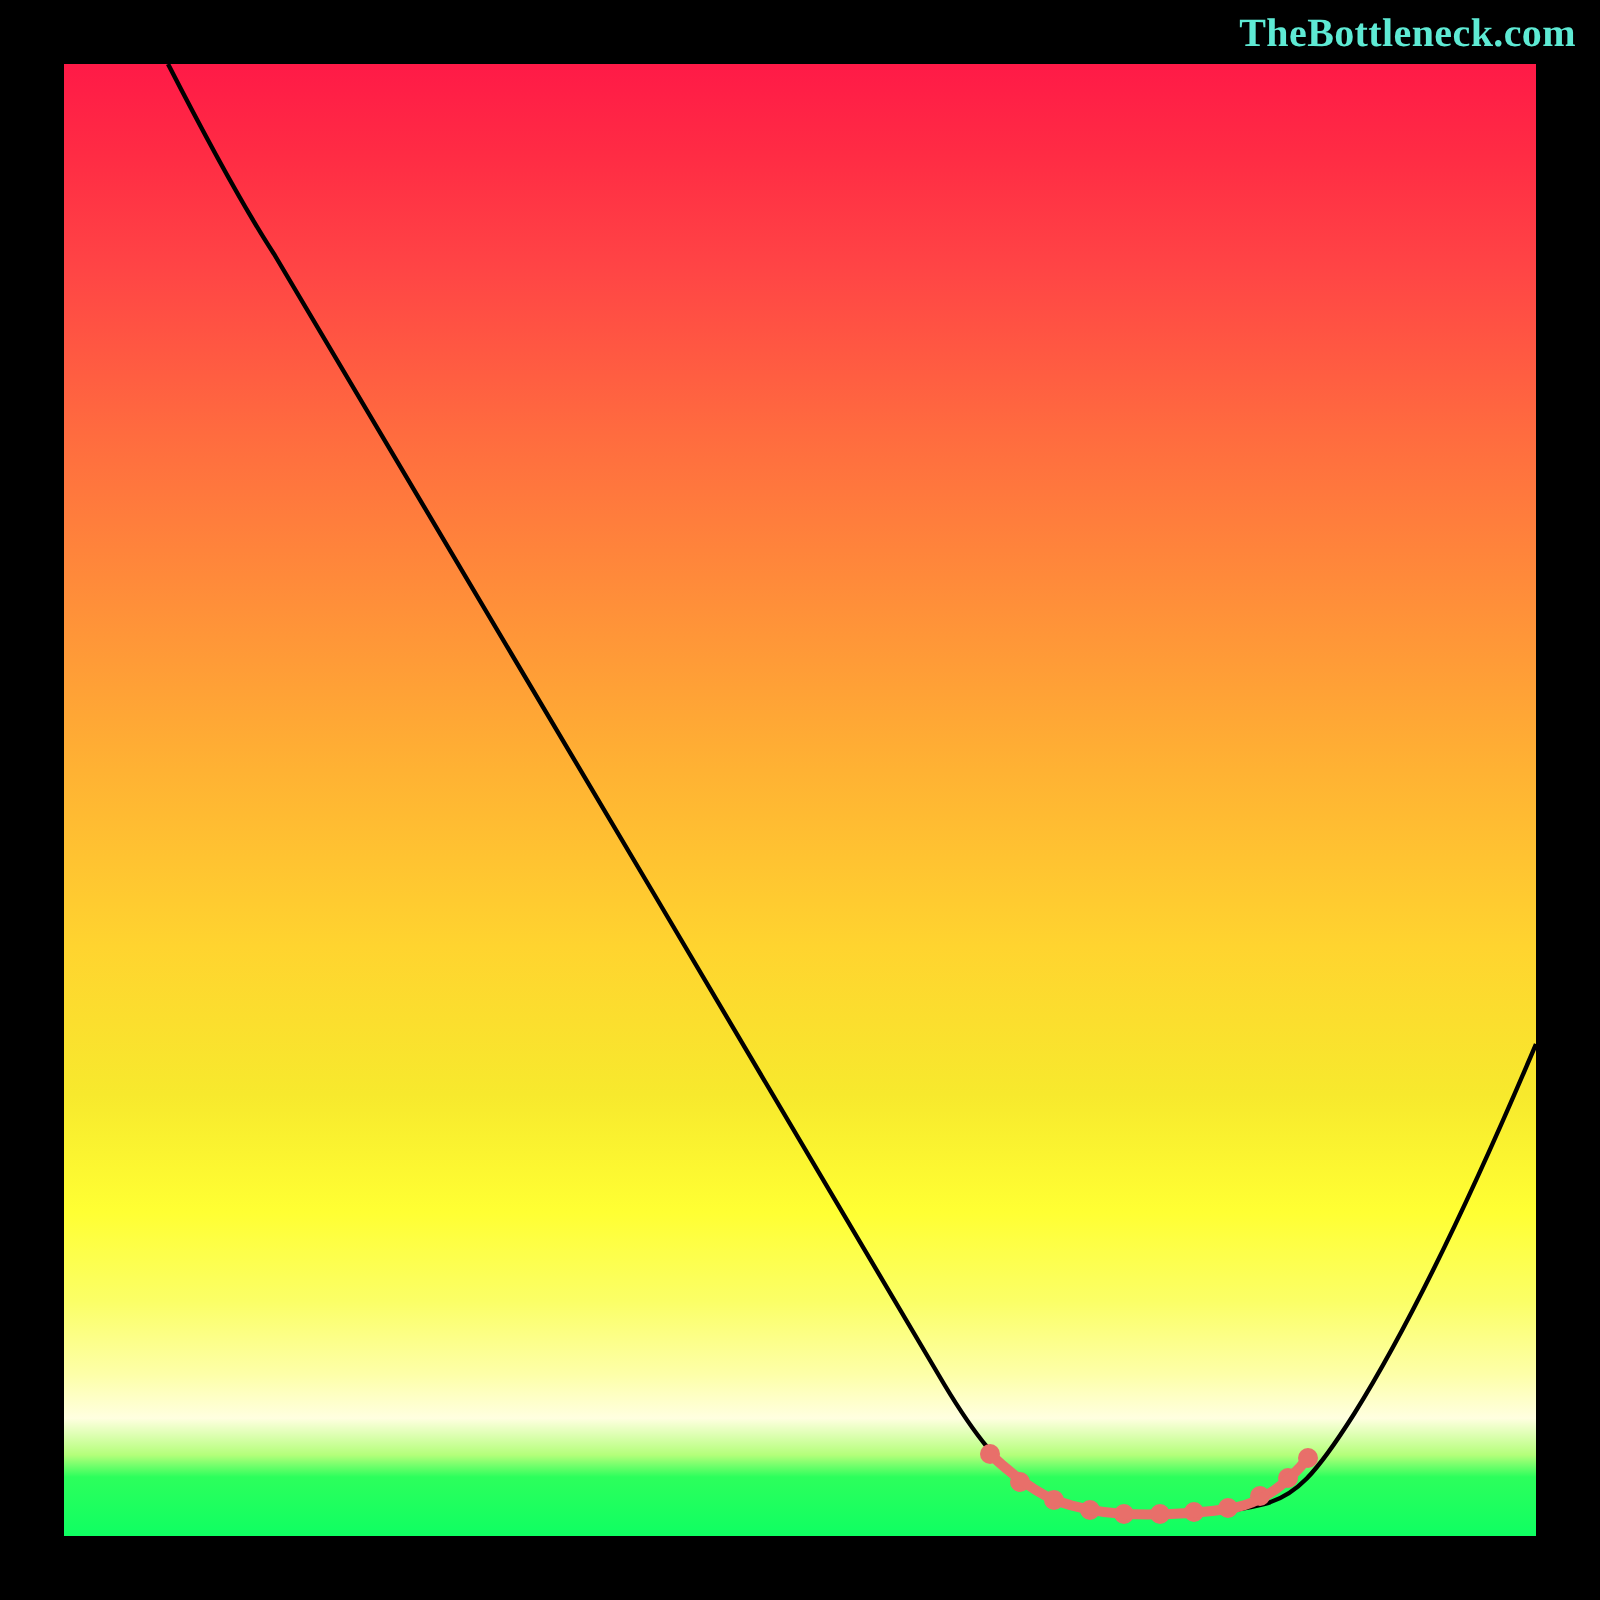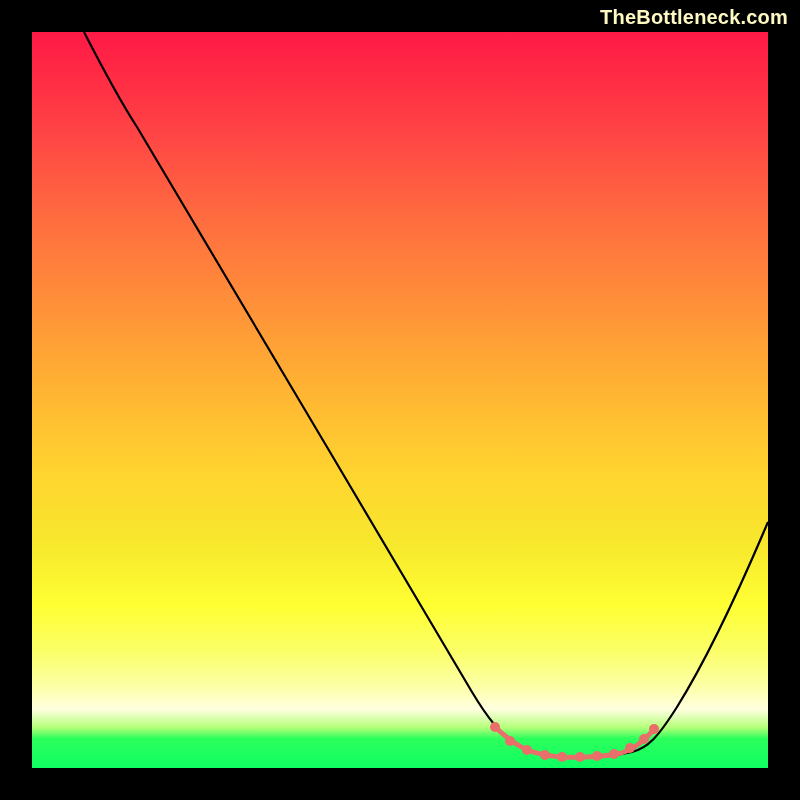--- a/index.html
+++ b/index.html
@@ -55,24 +55,24 @@
     position: absolute;
     left: 0;
     top: 0;
     width: 100%;
     height: 100%;
   }
   .watermark {
     position: absolute;
     top: 6px;
     right: 12px;
-    font-family: Liberation Sans, sans-serif;
+    font-family: Liberation Serif, serif;
     font-size: 20px;
     font-weight: 600;
-    color: #fef9c3;
+    color: #5eead4;
     letter-spacing: 0.2px;
   }
 </style>
 </head>
 <body>
 
 <div class="frame">
   <div class="watermark">TheBottleneck.com</div>
 
   <div class="plot-area">

